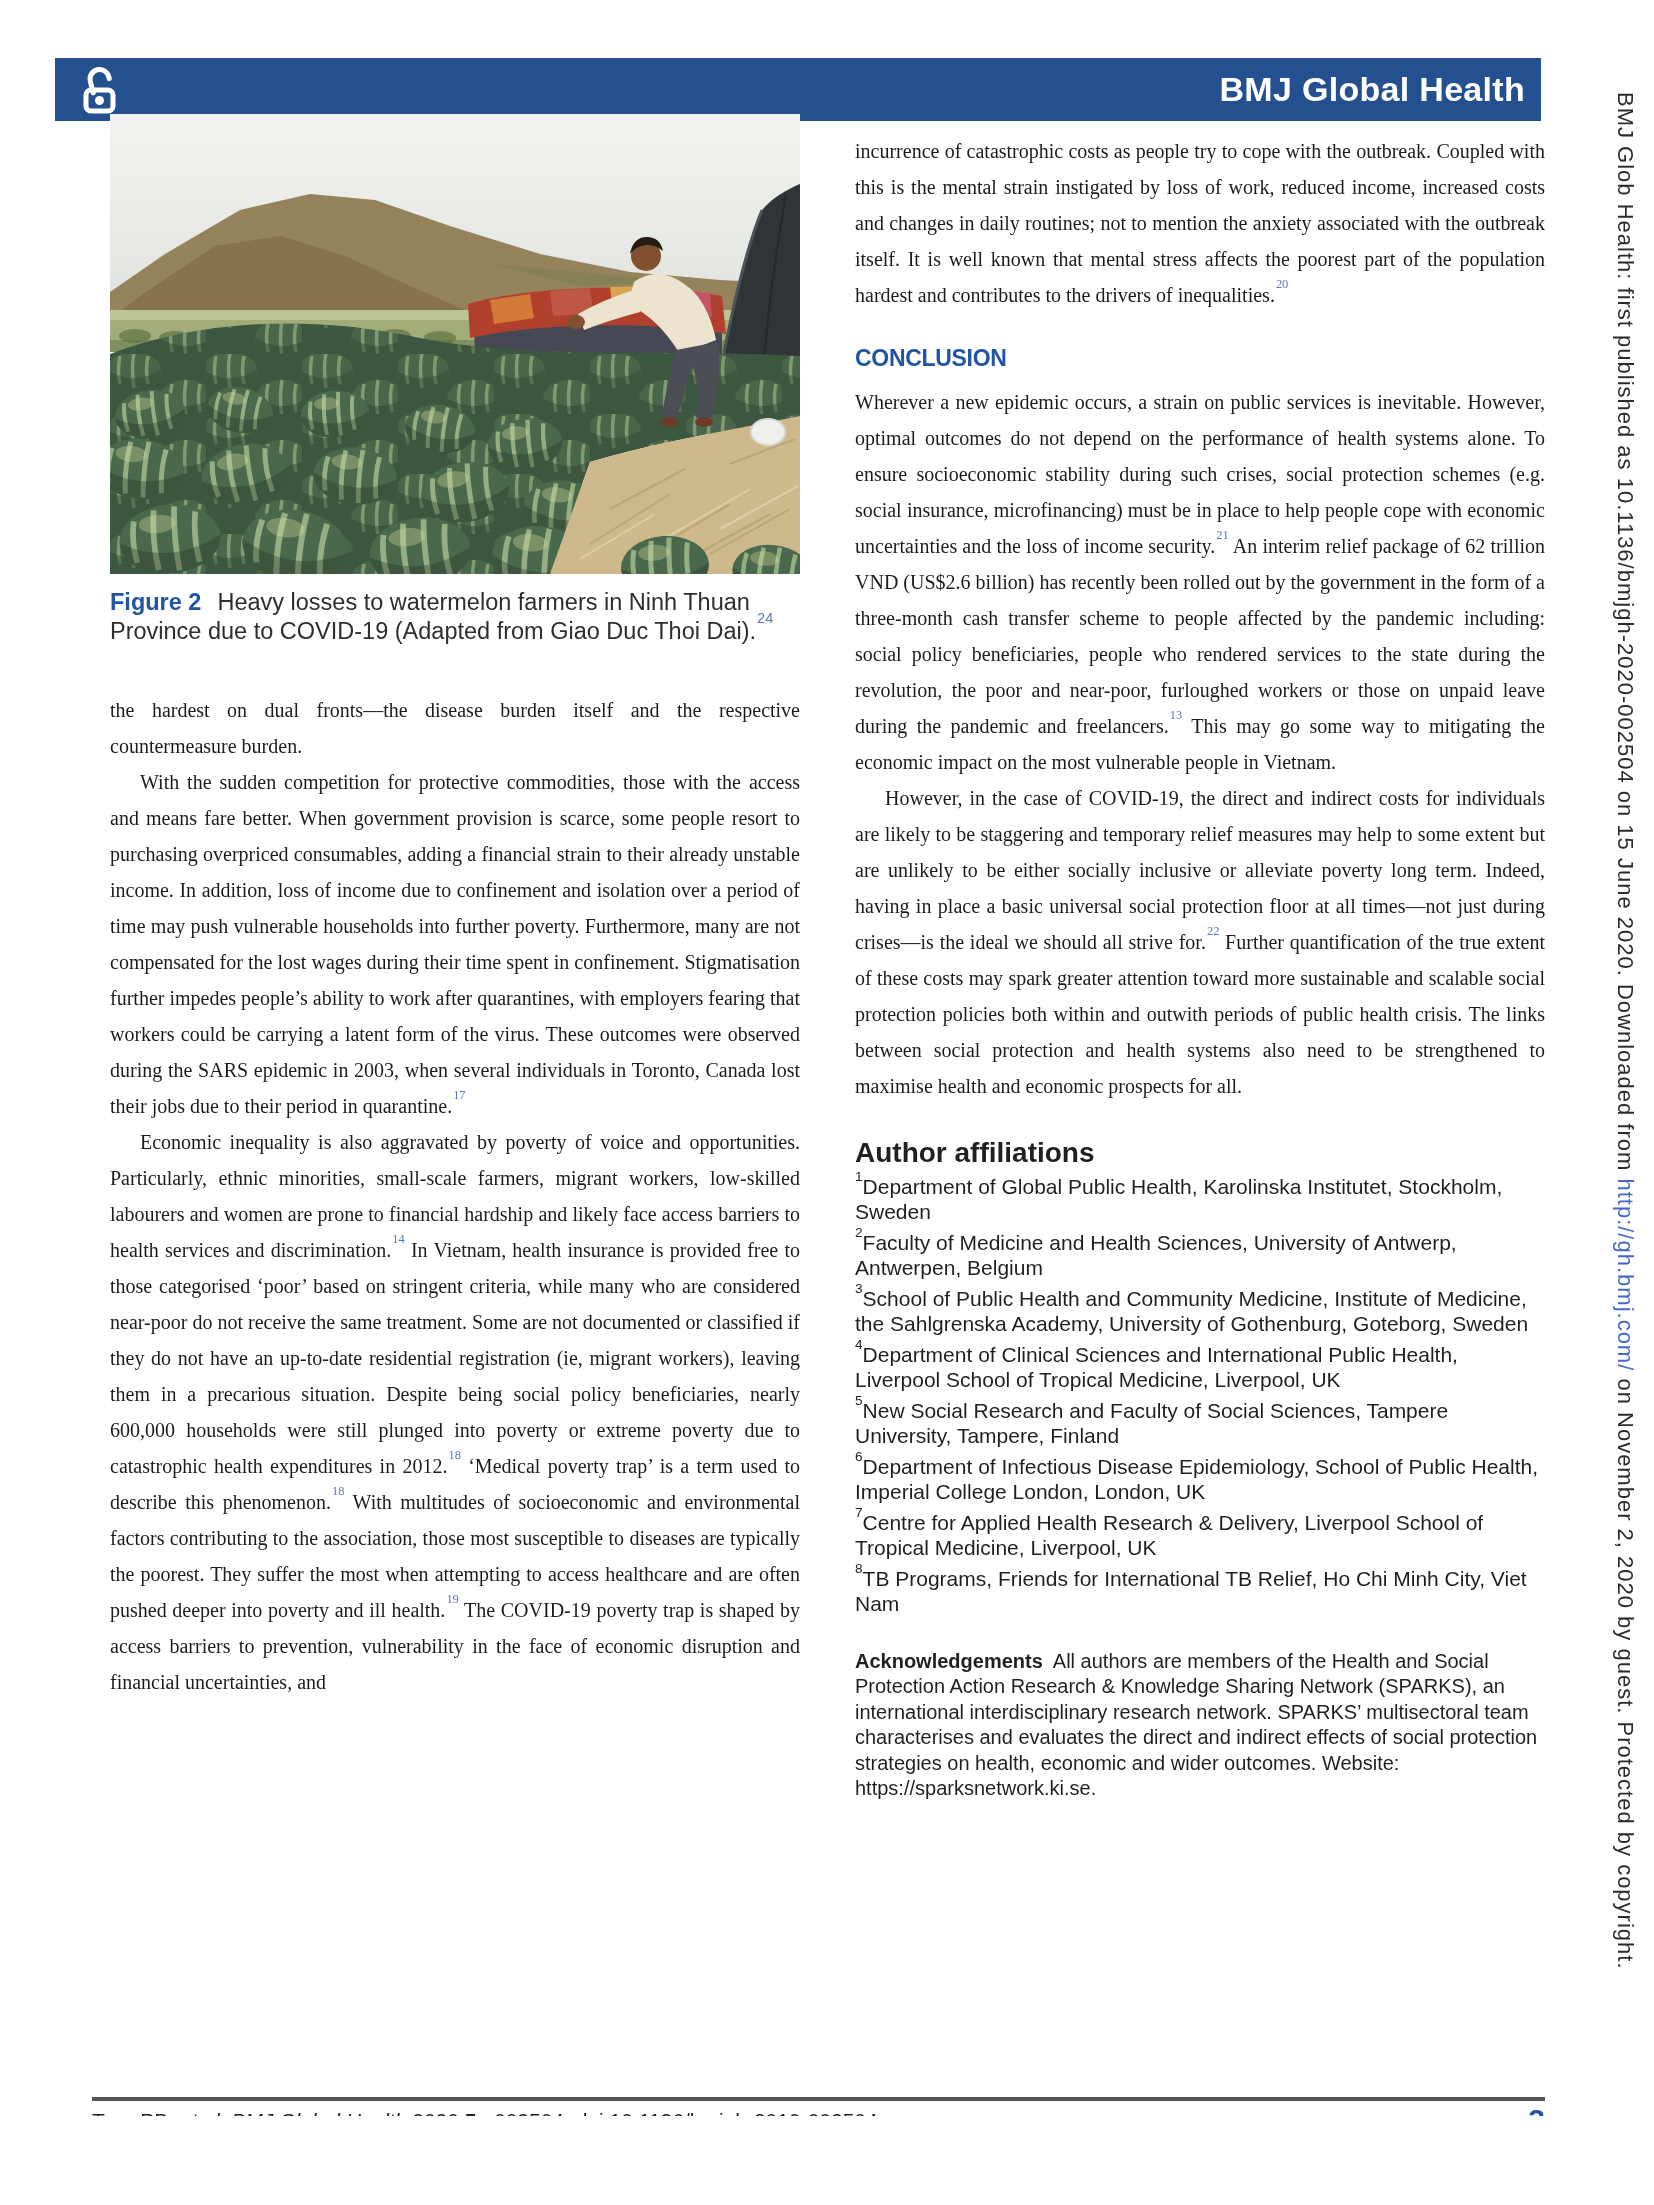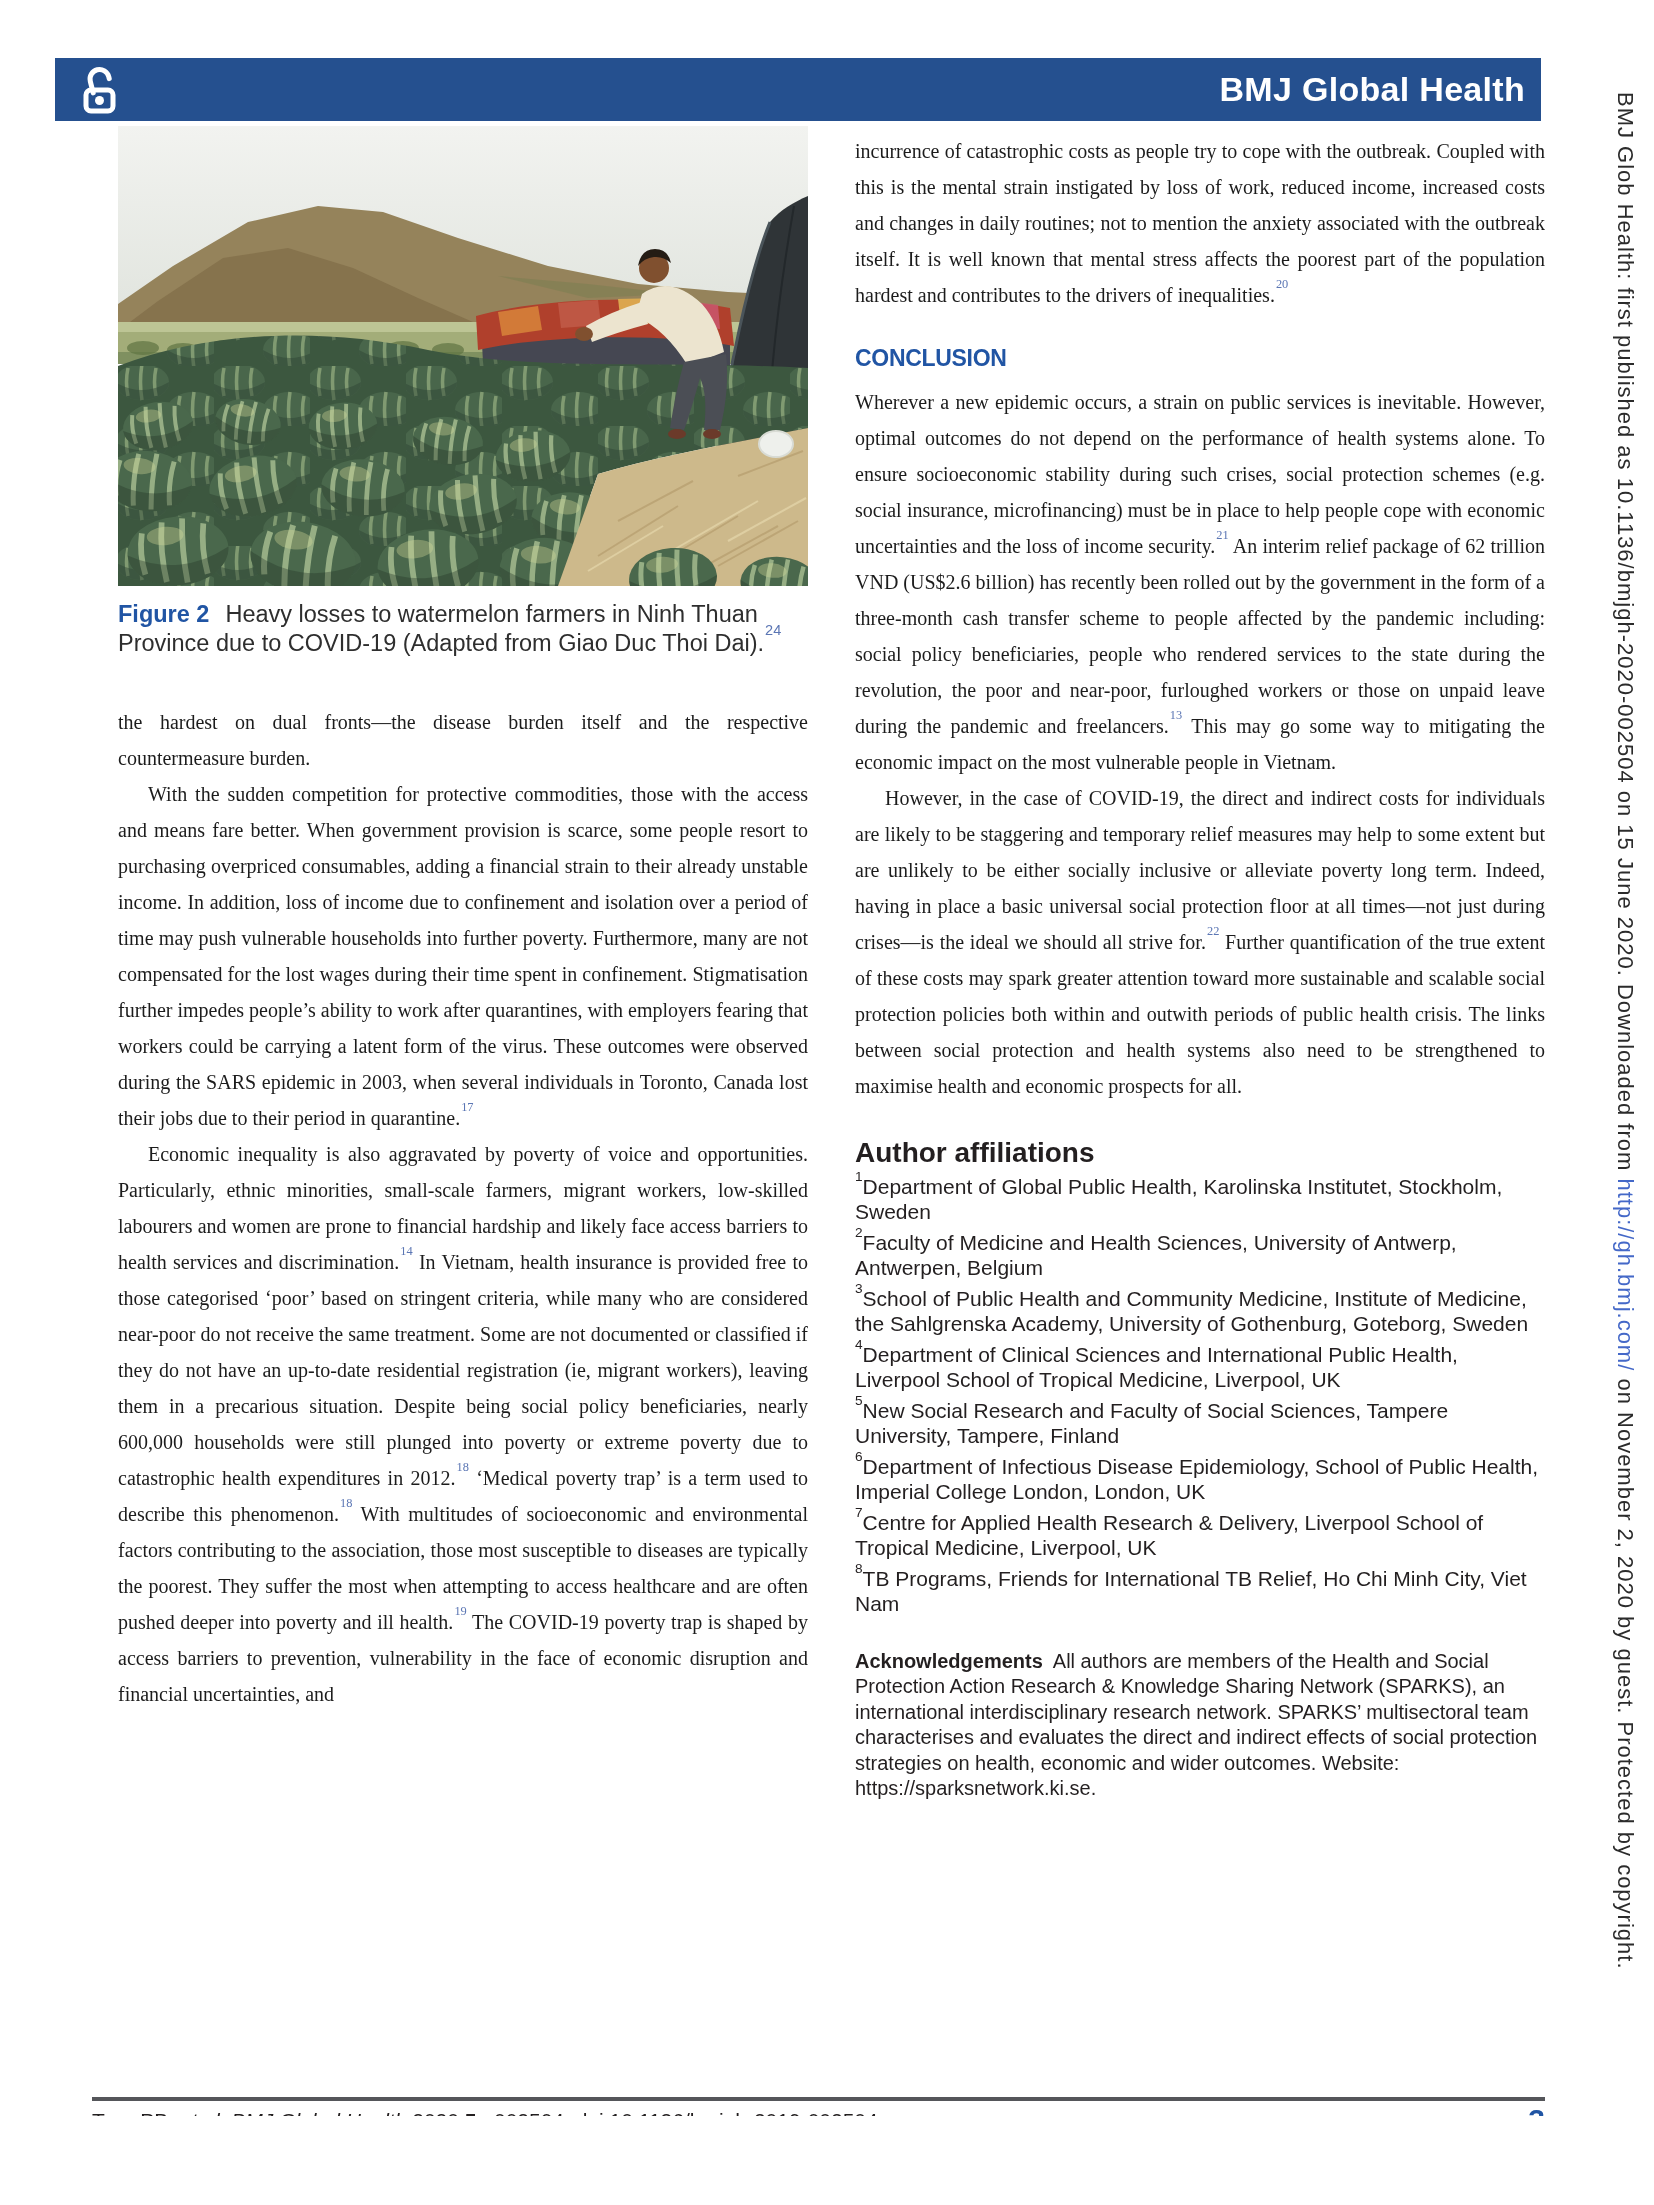--- a/index.html
+++ b/index.html
@@ -14,21 +14,21 @@
                 font-size:34px;letter-spacing:0.3px;white-space:nowrap;}
 
   
   .side-note{position:absolute;top:92px;right:16px;writing-mode:vertical-rl;
              font-family:"Liberation Sans", sans-serif;font-size:22px;letter-spacing:1px;
              color:#2b2b2b;white-space:nowrap;}
   .side-note .url{color:#4468c8;}
 
   
   .col{position:absolute;width:690px;}
-  .col-left{left:110px;top:126px;margin-left:8px;}
+  .col-left{left:110px;top:114px;}
   .col-right{left:855px;top:133px;}
 
   .photo{display:block;width:690px;height:460px;}
   .figcaption{margin-top:14px;font-family:"Liberation Sans", sans-serif;font-size:23.5px;
               line-height:29px;color:#2e2e2e;}
   .figlabel{color:#2155a4;font-weight:bold;margin-right:16px;}
   .figcaption sup{font-size:0.62em;position:relative;top:-0.45em;}
 
   .body-text p{margin:0;font-size:20px;line-height:36px;text-align:justify;}
   .body-text p.indent{text-indent:30px;}

